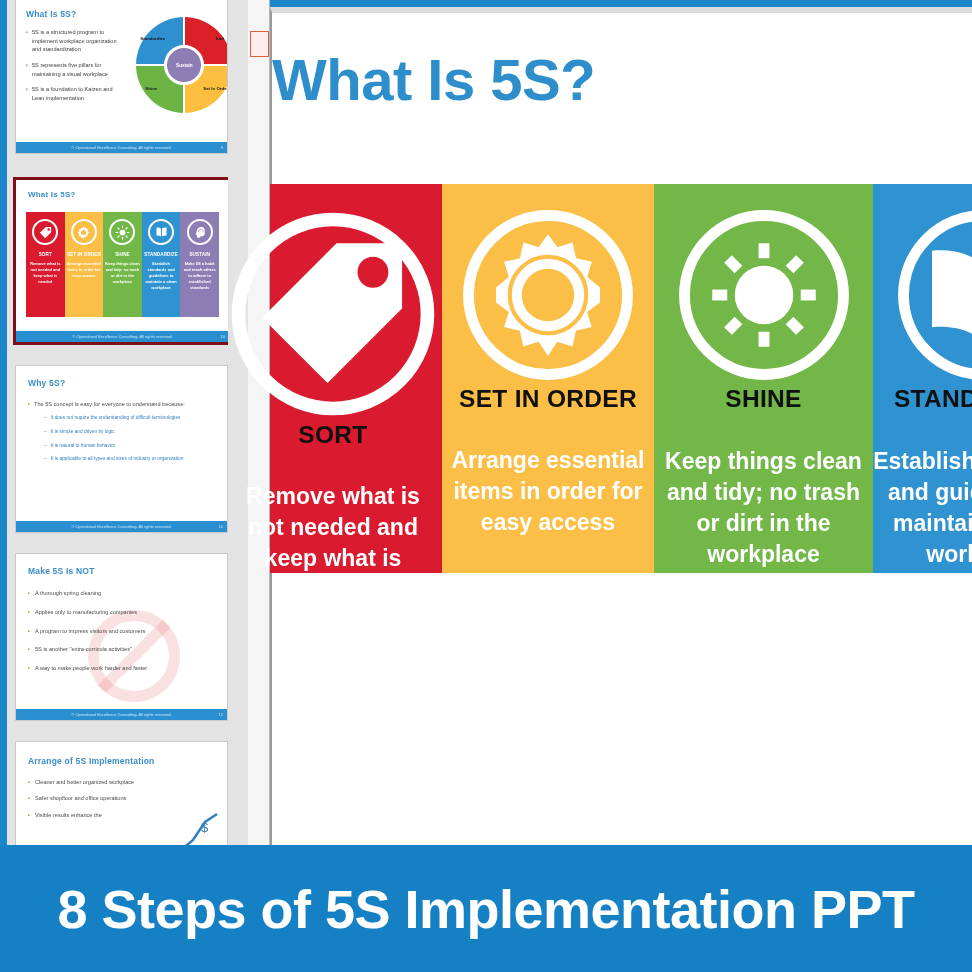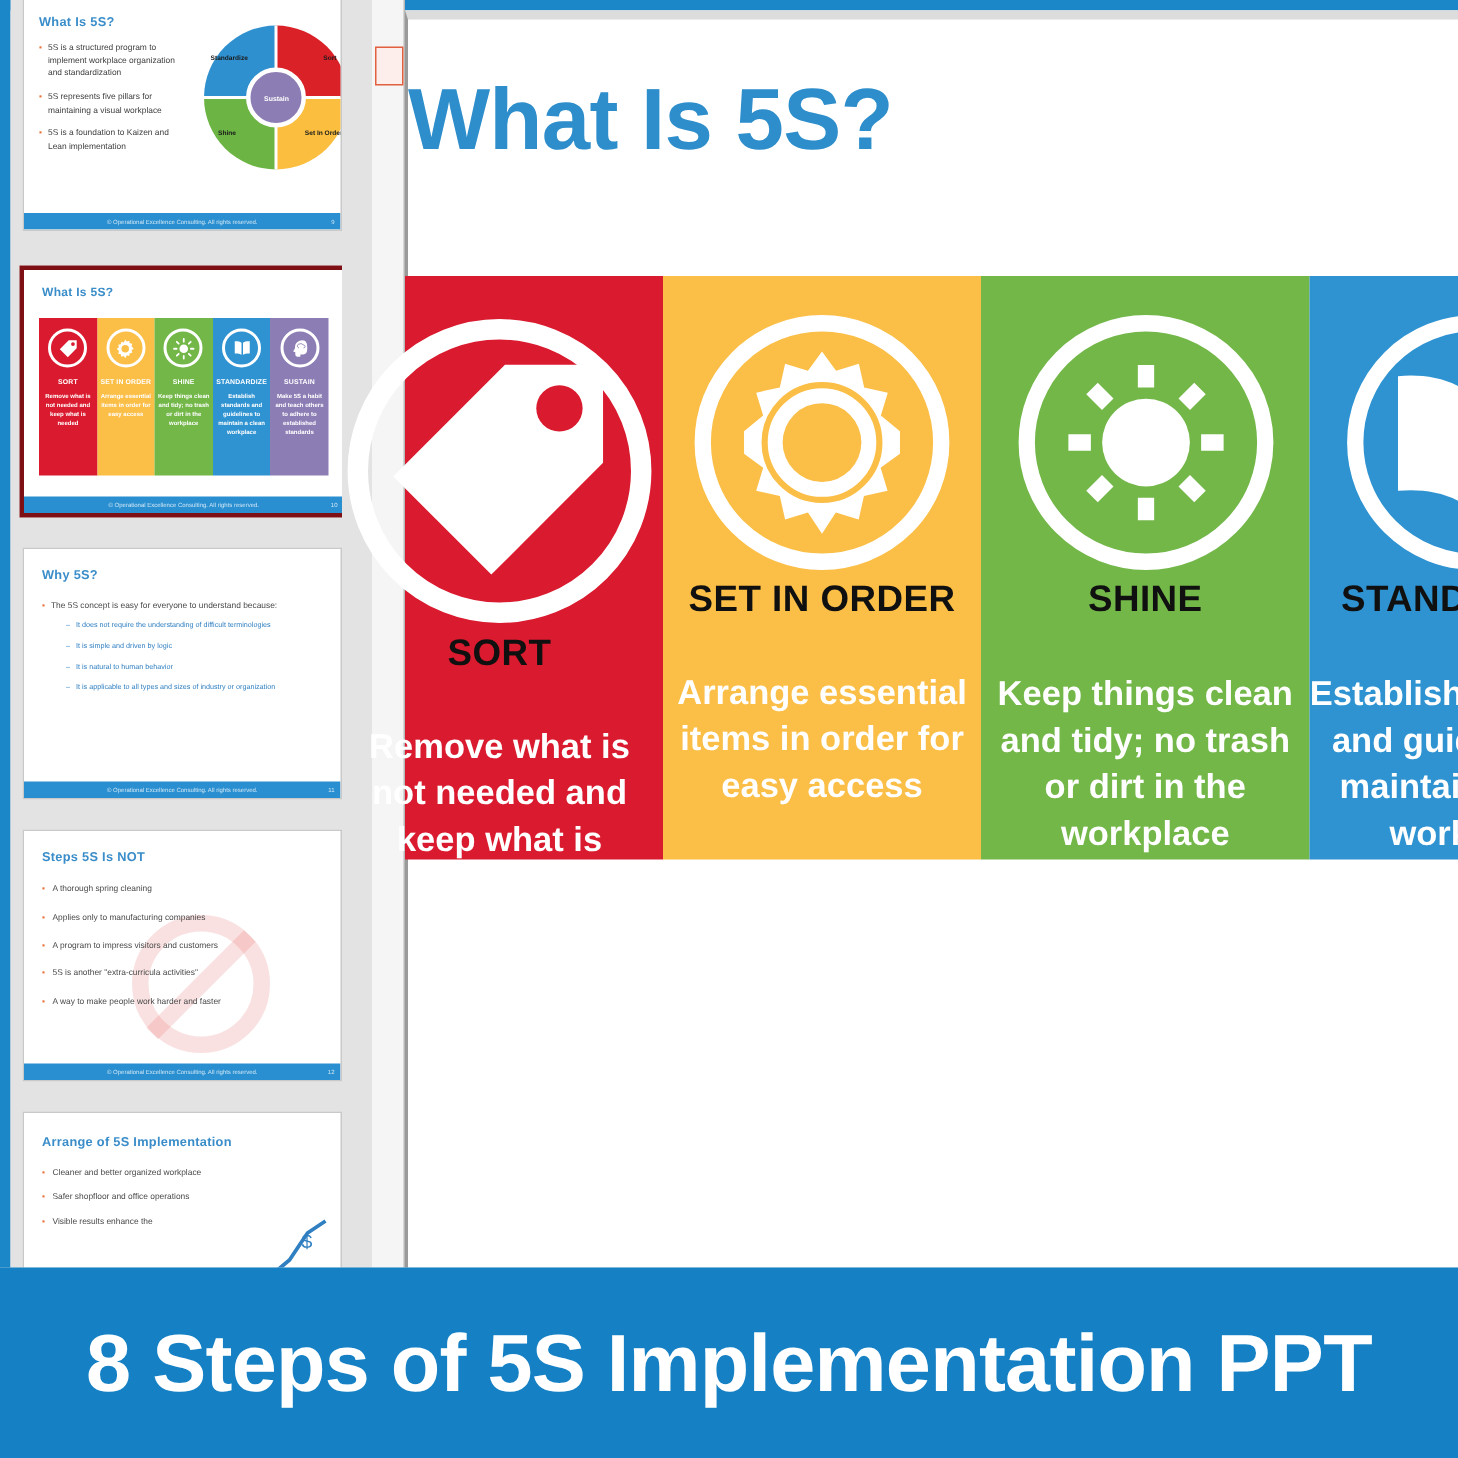--- a/index.html
+++ b/index.html
@@ -275,21 +275,21 @@
         </div>
       </div>
       <div class="thumb-footer">
         <span>© Operational Excellence Consulting. All rights reserved.</span>
         <span class="pg">11</span>
       </div>
     </div>
 
     <div class="thumb" id="thumb4">
       <div class="nomark"></div>
-      <div class="t-title thumb-title">Steps 5S Is NOT</div>
+      <div class="t-title thumb-title">Make 5S Is NOT</div>
       <div class="t-body">
         <div class="t4-li">
           <span class="tb-bullet">▪</span>
           <span>A thorough spring cleaning</span>
         </div>
         <div class="t4-li">
           <span class="tb-bullet">▪</span>
           <span>Applies only to manufacturing companies</span>
         </div>
         <div class="t4-li">

